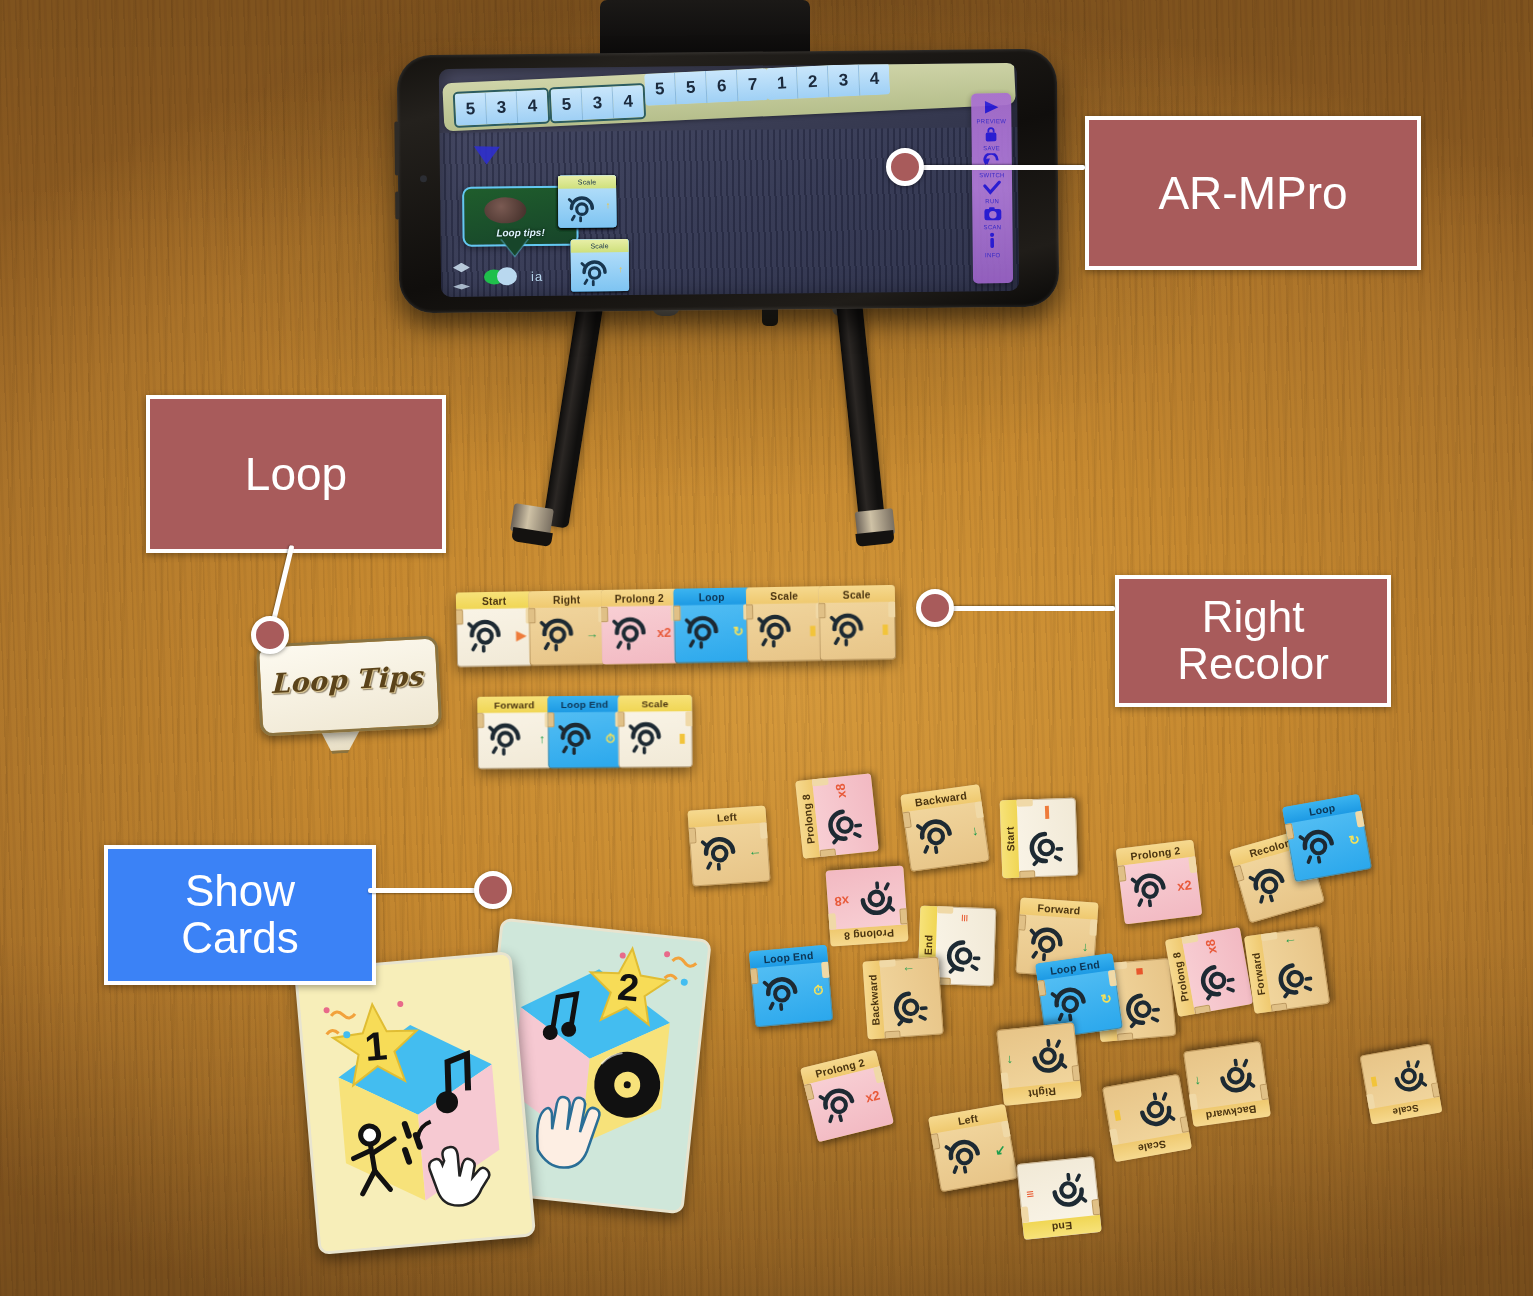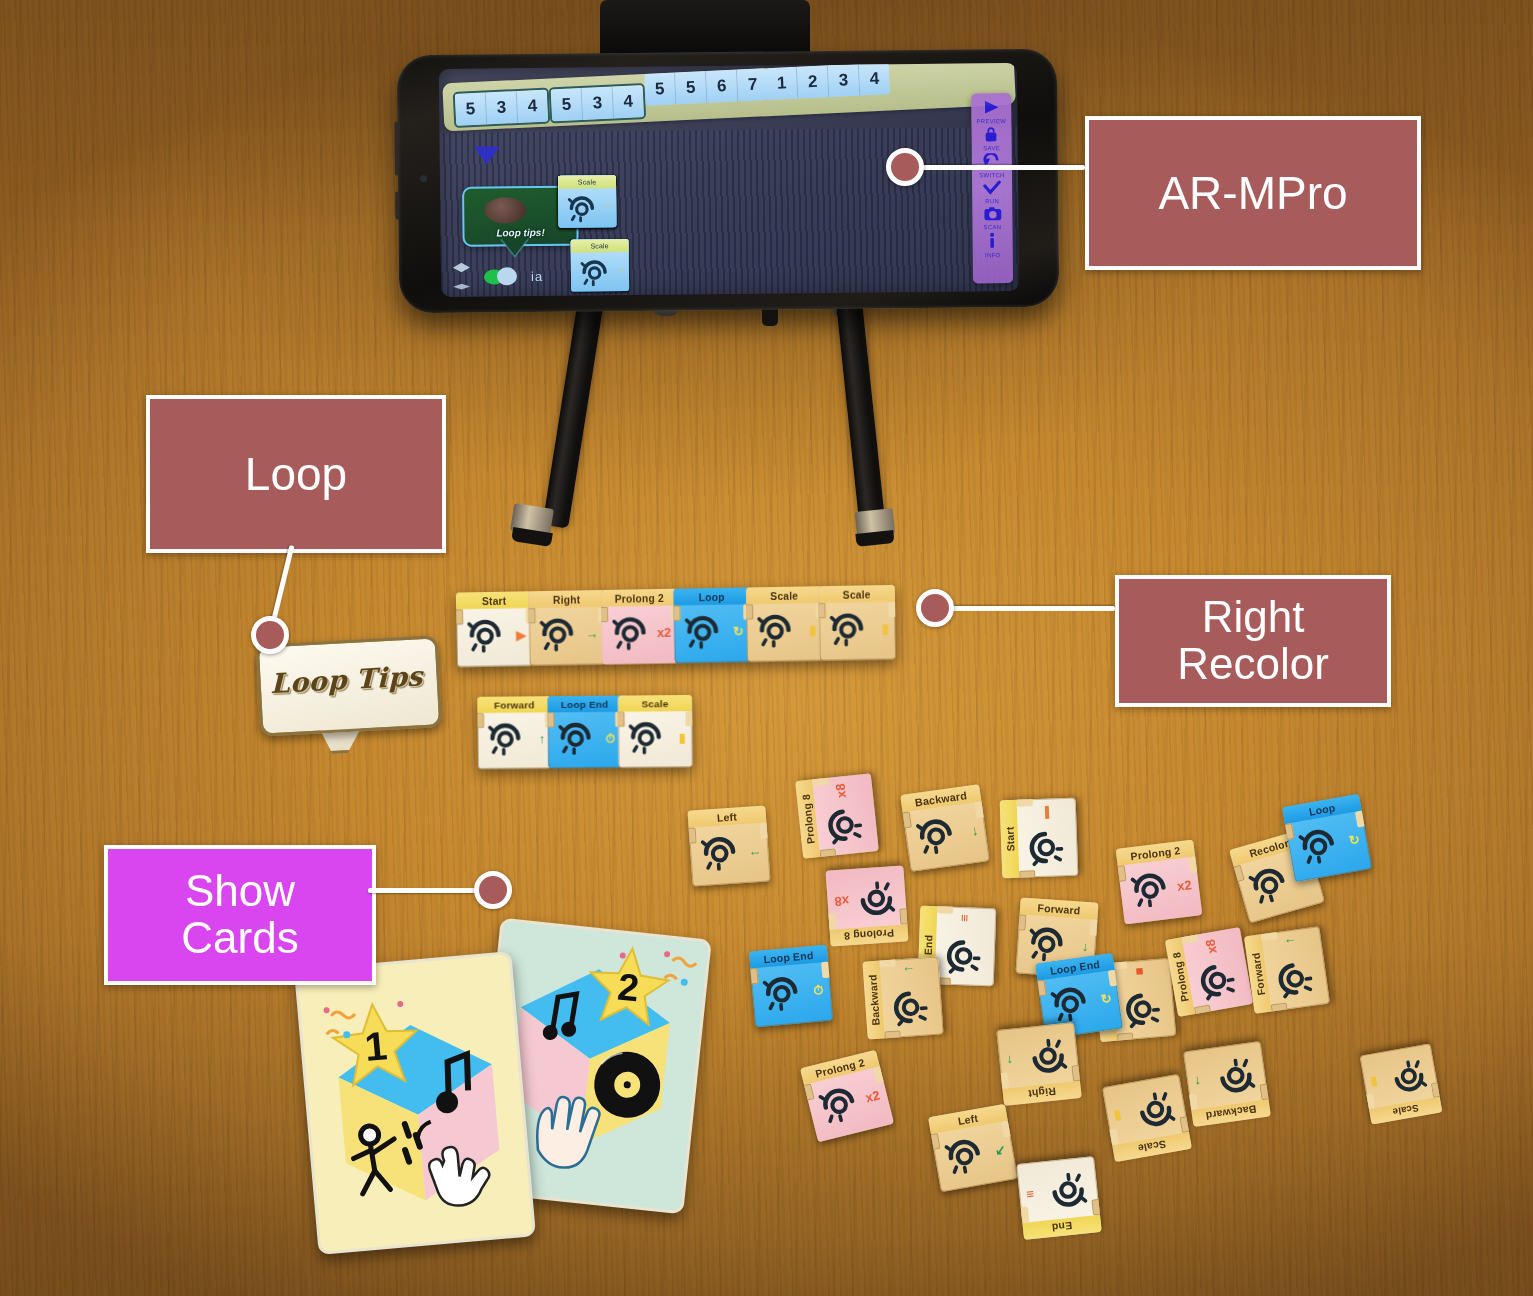--- a/index.html
+++ b/index.html
@@ -1052,21 +1052,21 @@
       <div class="callout-line" style="left: 292px; top: 542.5px; width: 92.6499px; transform: rotate(103.736deg);"></div>
       <div class="callout-dot" style="left: 251px; top: 616px; background: rgb(168, 91, 91);"></div>
       <div class="callout-box" style="left: 1115px; top: 575px; width: 268px; height: 124px; background: rgb(168, 91, 91); font-size: 44px;">
         <div>
           <div>Right</div>
                      <div>Recolor</div>
         </div>
       </div>
       <div class="callout-line" style="left: 1115px; top: 605.5px; width: 180px; transform: rotate(180deg);"></div>
       <div class="callout-dot" style="left: 916px; top: 589px; background: rgb(168, 91, 91);"></div>
-      <div class="callout-box" style="left: 104px; top: 845px; width: 264px; height: 132px; background: #d946ef; font-size: 44px;">
+      <div class="callout-box" style="left: 104px; top: 845px; width: 264px; height: 132px; background: #3b82f6; font-size: 44px;">
         <div>
           <div>Show</div>
                      <div>Cards</div>
         </div>
       </div>
       <div class="callout-line" style="left: 368px; top: 887.5px; width: 125px; transform: rotate(0deg);"></div>
       <div class="callout-dot" style="left: 474px; top: 871px; background: rgb(168, 91, 91);"></div>
     </div>
 
 </div>

